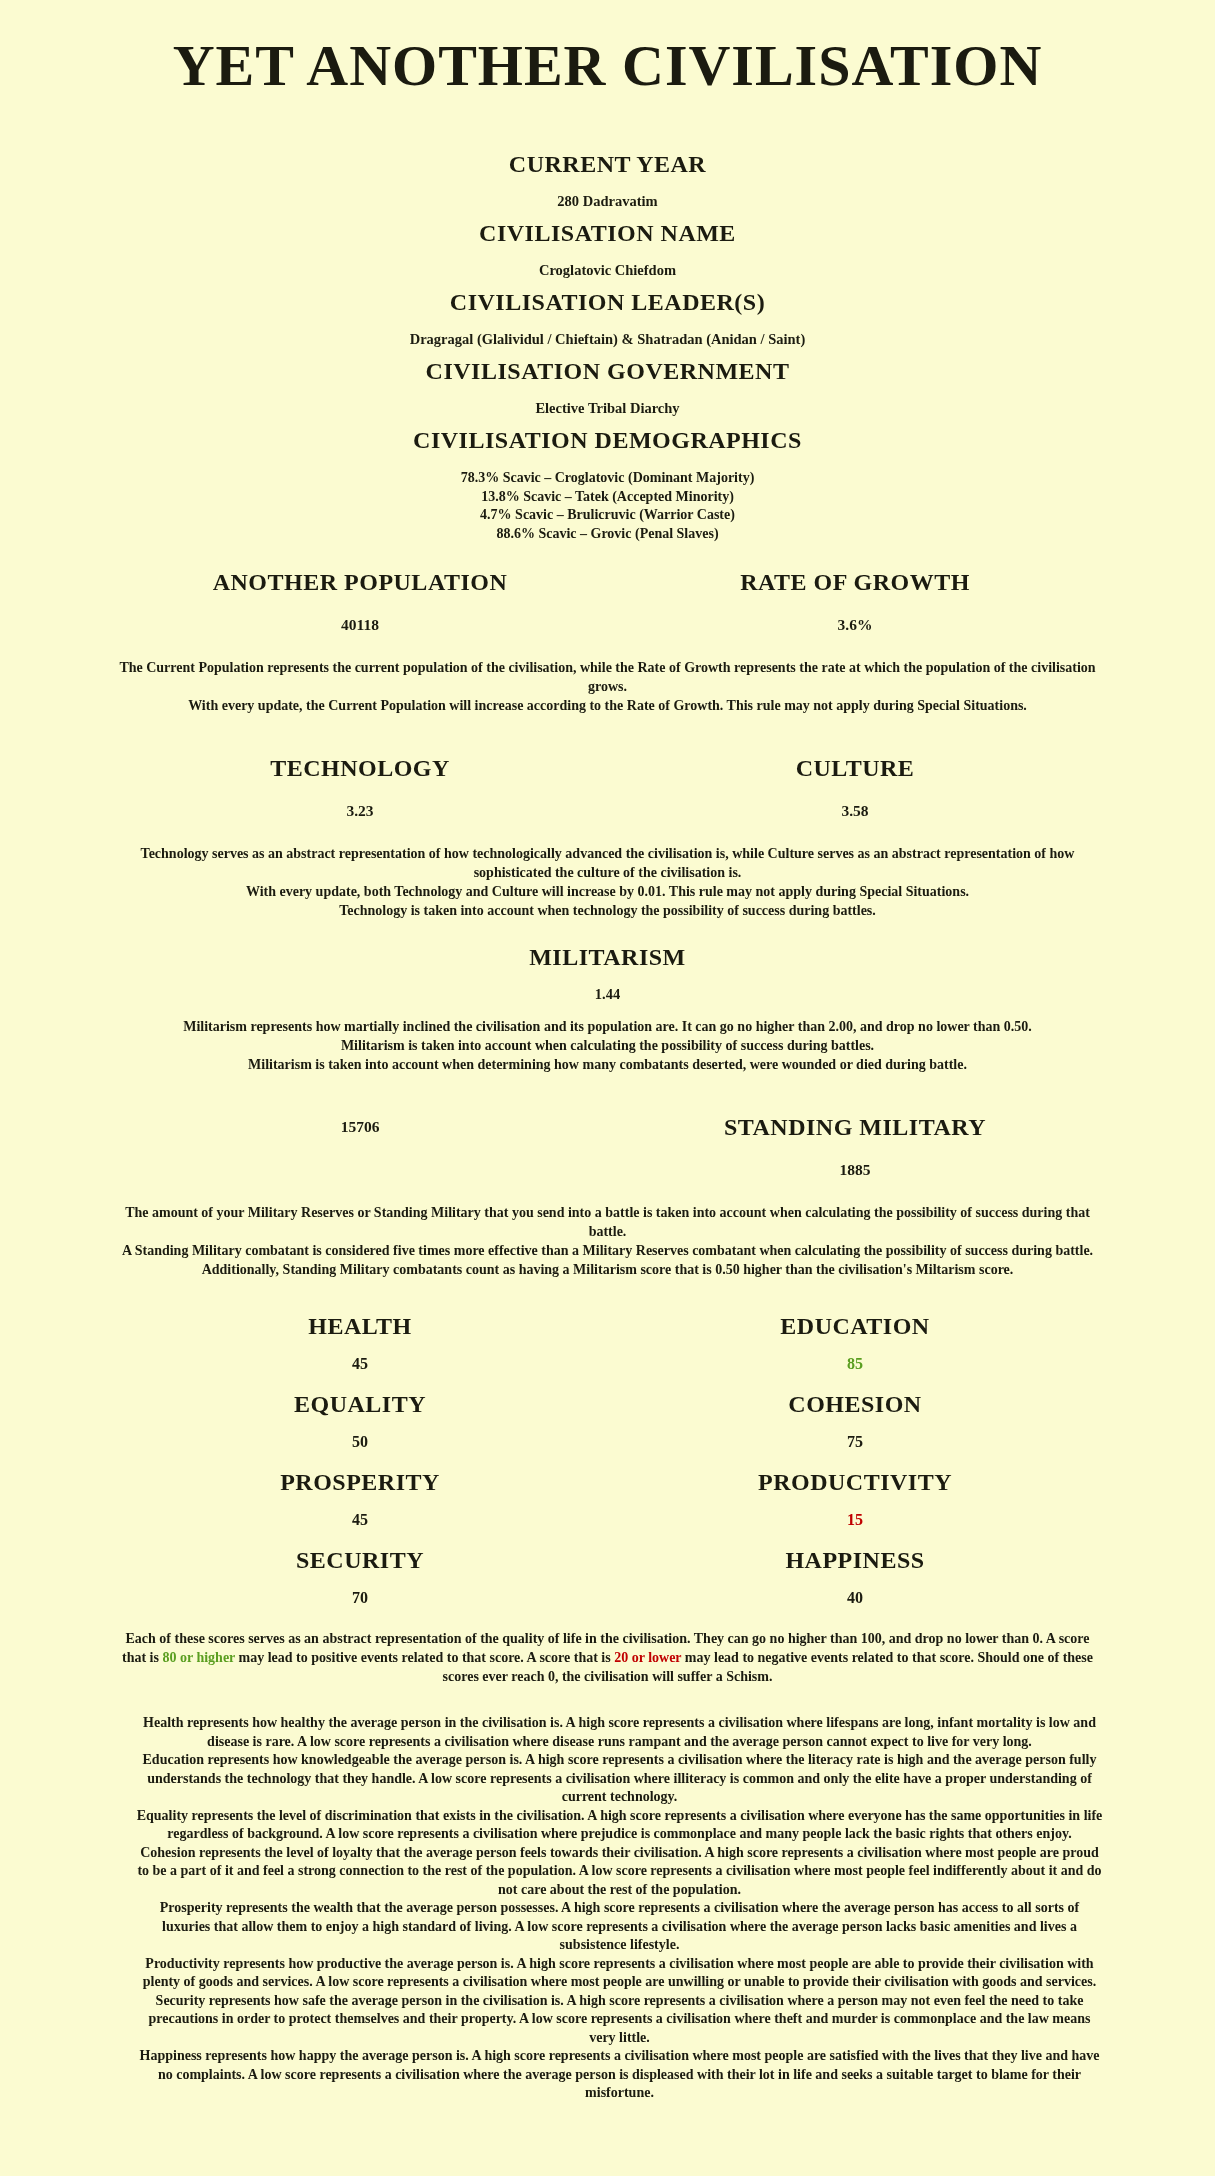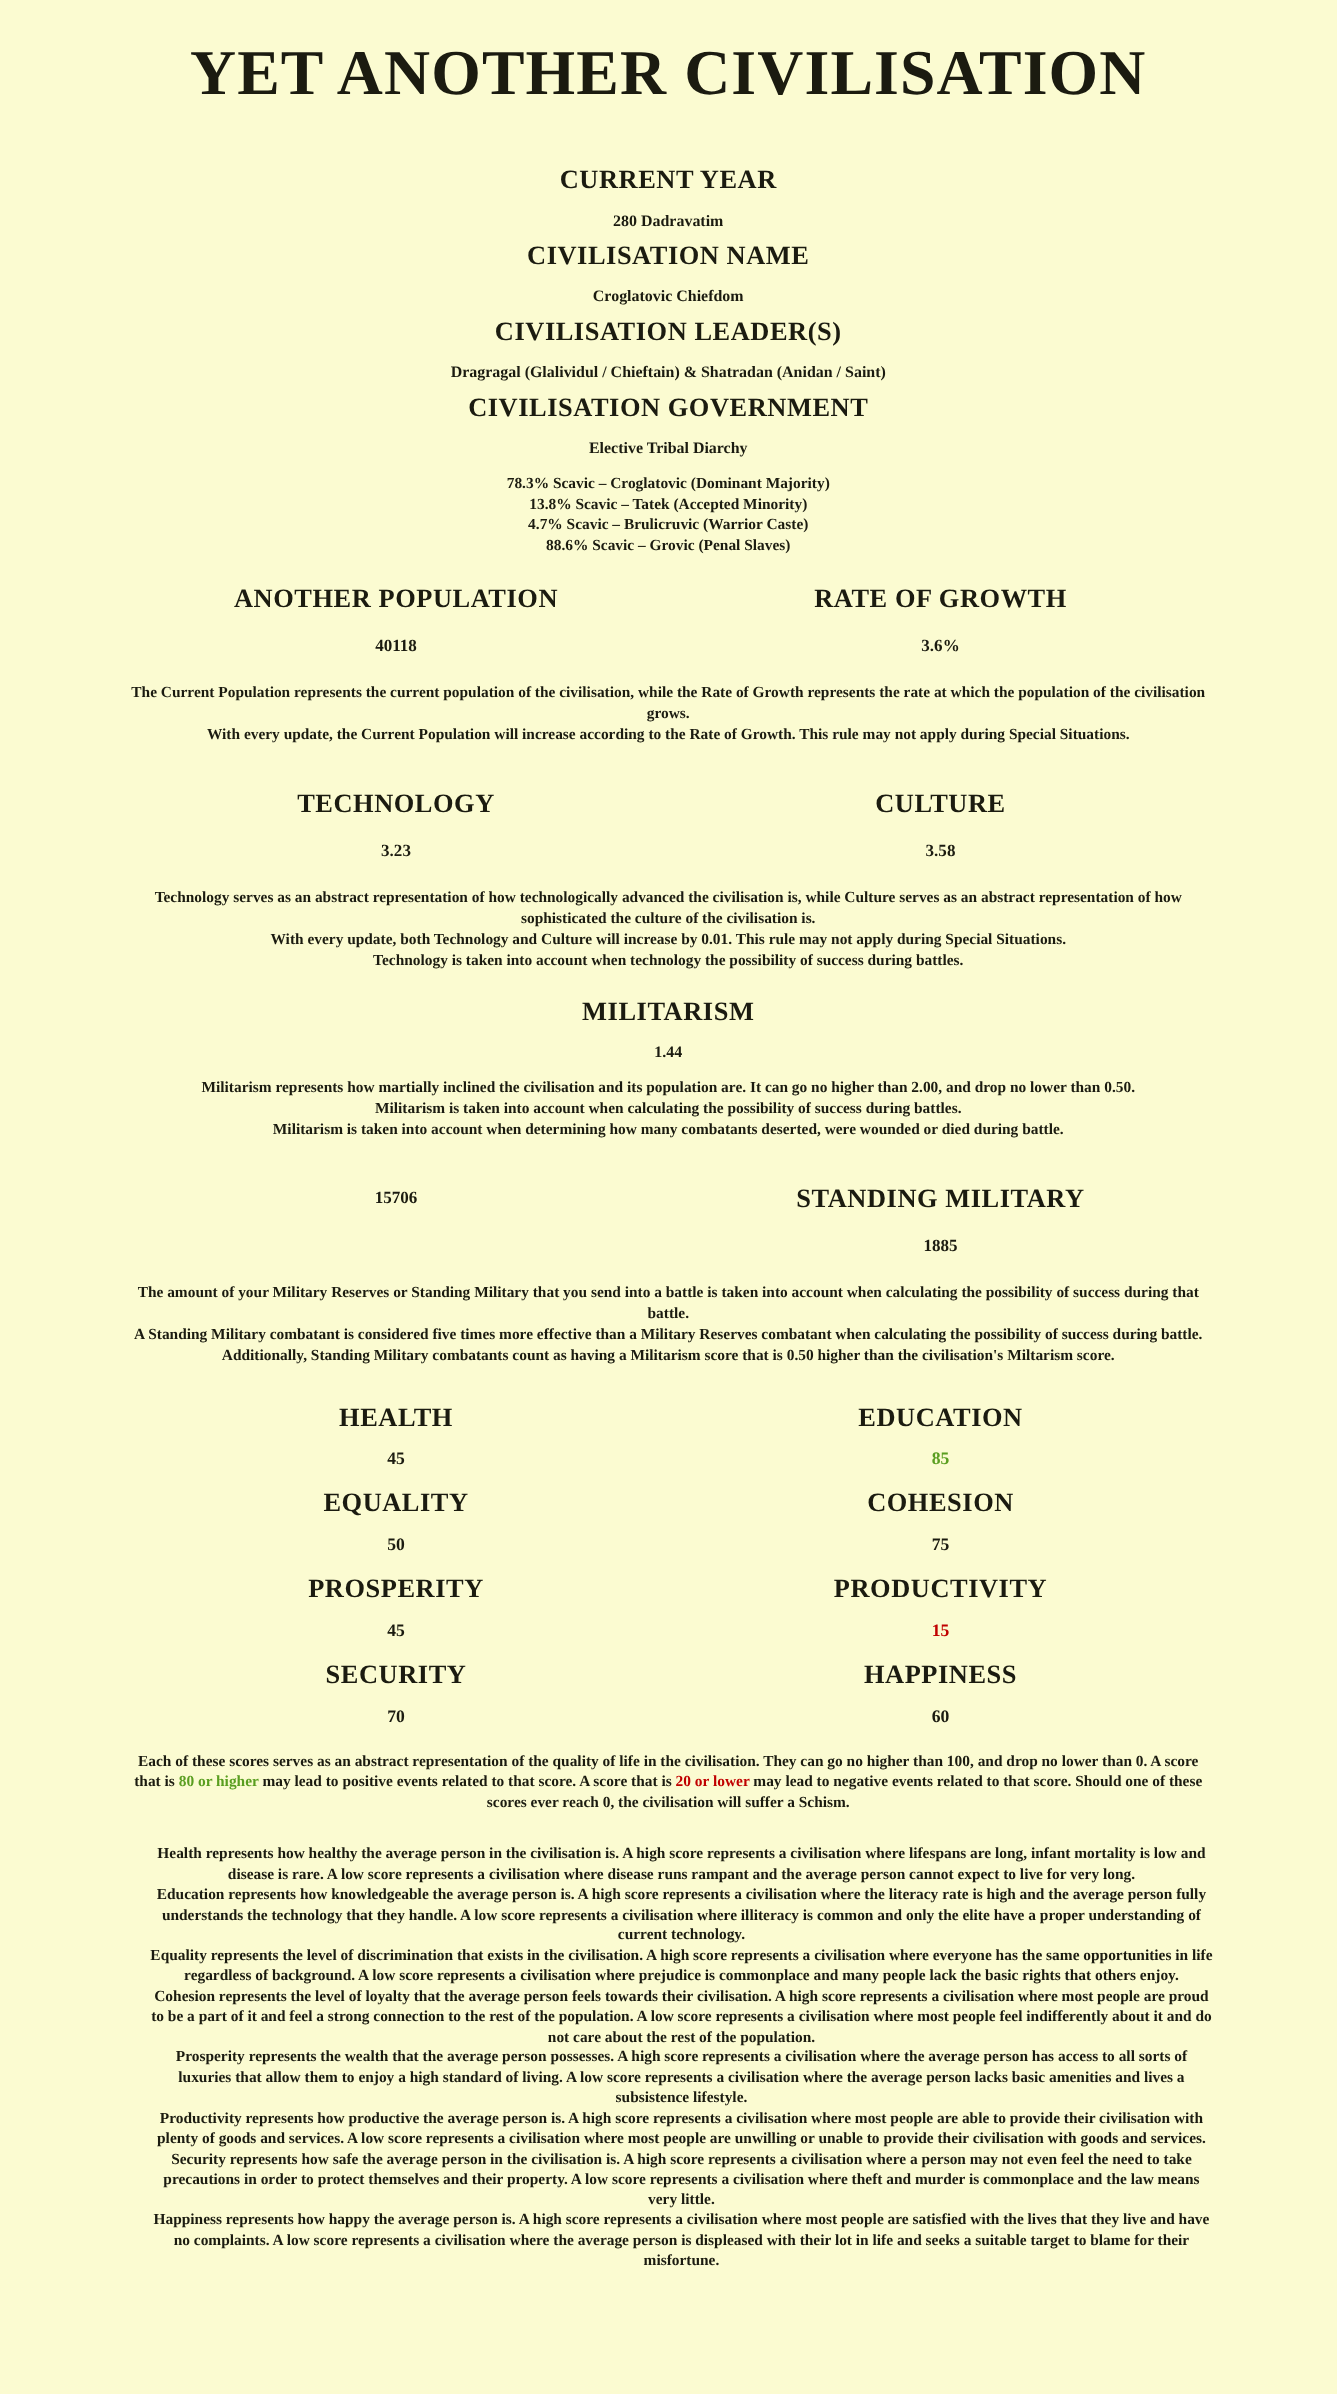--- a/index.html
+++ b/index.html
@@ -76,20 +76,21 @@
       <h2 class="info-h">CIVILISATION LEADER(S)</h2>
       <p class="info-v">Dragragal (Glalividul / Chieftain) &amp; Shatradan (Anidan / Saint)</p>
     </section>
 
     <section>
       <h2 class="info-h">CIVILISATION GOVERNMENT</h2>
       <p class="info-v">Elective Tribal Diarchy</p>
     </section>
 
     <section>
+      <h2 class="info-h">CIVILISATION DEMOGRAPHICS</h2>
       <div class="lines">
         <div>78.3% Scavic – Croglatovic (Dominant Majority)</div>
         <div>13.8% Scavic – Tatek (Accepted Minority)</div>
         <div>4.7% Scavic – Brulicruvic (Warrior Caste)</div>
         <div>88.6% Scavic – Grovic (Penal Slaves)</div>
       </div>
     </section>
 
     <section class="pair">
       <div class="col">
@@ -180,21 +181,21 @@
       </div>
     </section>
 
     <section class="pair">
       <div class="col">
         <h2 class="score-h">SECURITY</h2>
         <p class="score-v" data-status="normal">70</p>
       </div>
       <div class="col">
         <h2 class="score-h">HAPPINESS</h2>
-        <p class="score-v" data-status="normal">60</p>
+        <p class="score-v" data-status="normal">40</p>
       </div>
     </section>
 
     <div class="para scores-note">
       <span>Each of these scores serves as an abstract representation of the quality of life in the civilisation. They can go no higher than 100, and drop no lower than 0. A score that is </span><span class="pos">80 or higher</span><span> may lead to positive events related to that score. A score that is </span><span class="neg">20 or lower</span><span> may lead to negative events related to that score. Should one of these scores ever reach 0, the civilisation will suffer a Schism.</span>
     </div>
 
     <div class="descs">
       <div>Health represents how healthy the average person in the civilisation is. A high score represents a civilisation where lifespans are long, infant mortality is low and disease is rare. A low score represents a civilisation where disease runs rampant and the average person cannot expect to live for very long.</div>
       <div>Education represents how knowledgeable the average person is. A high score represents a civilisation where the literacy rate is high and the average person fully understands the technology that they handle. A low score represents a civilisation where illiteracy is common and only the elite have a proper understanding of current technology.</div>

